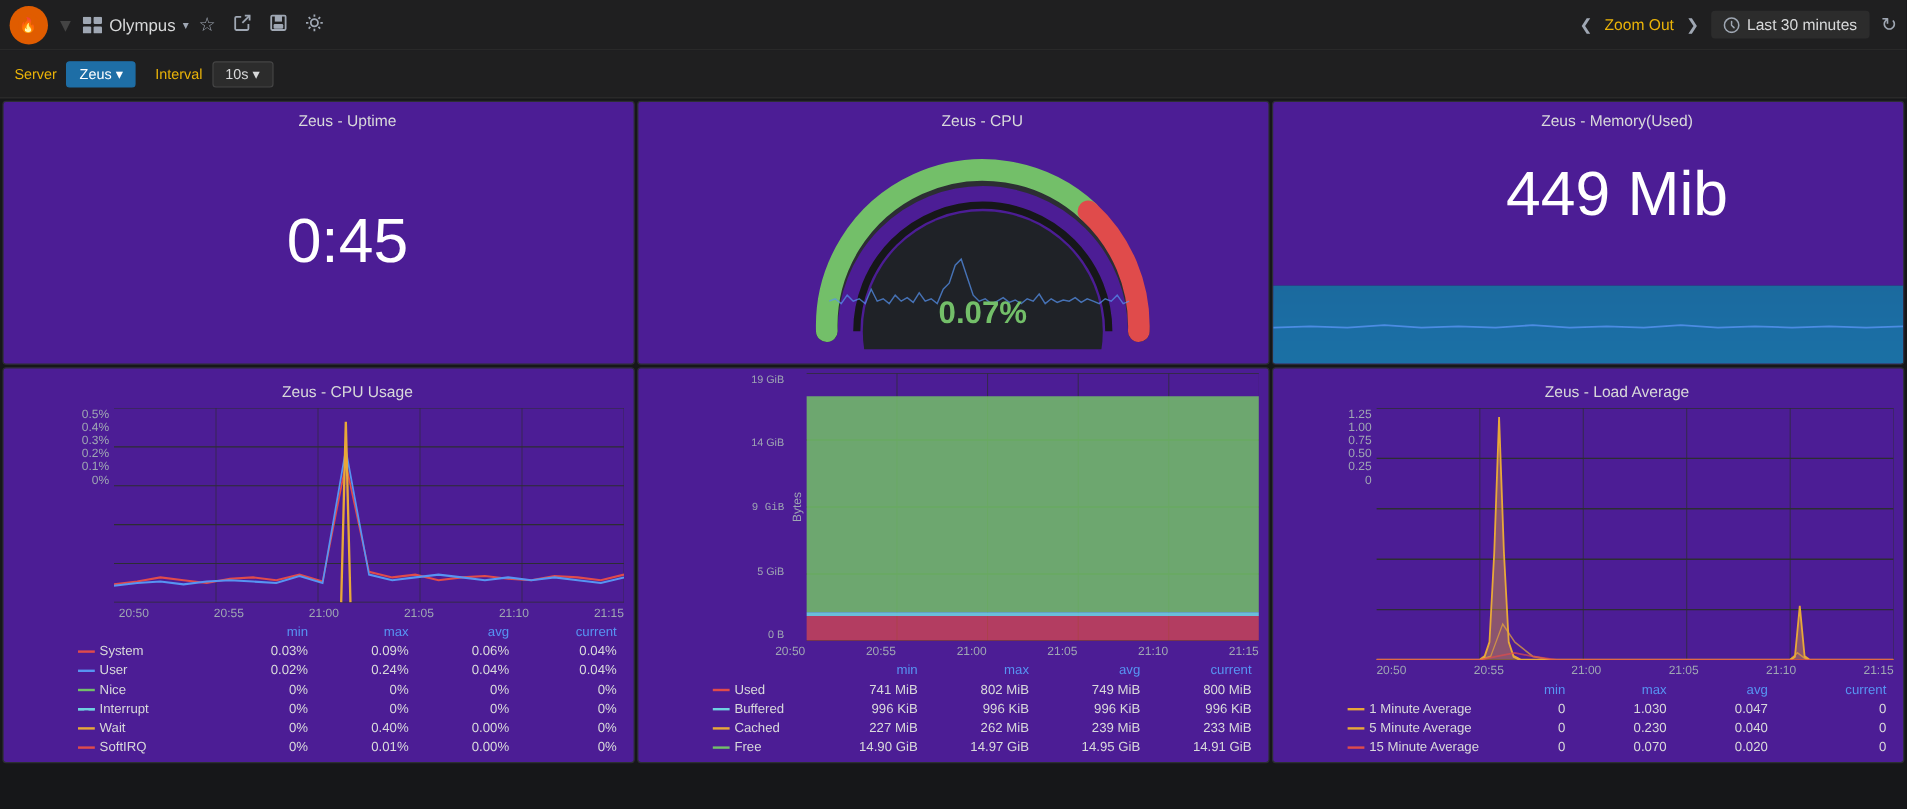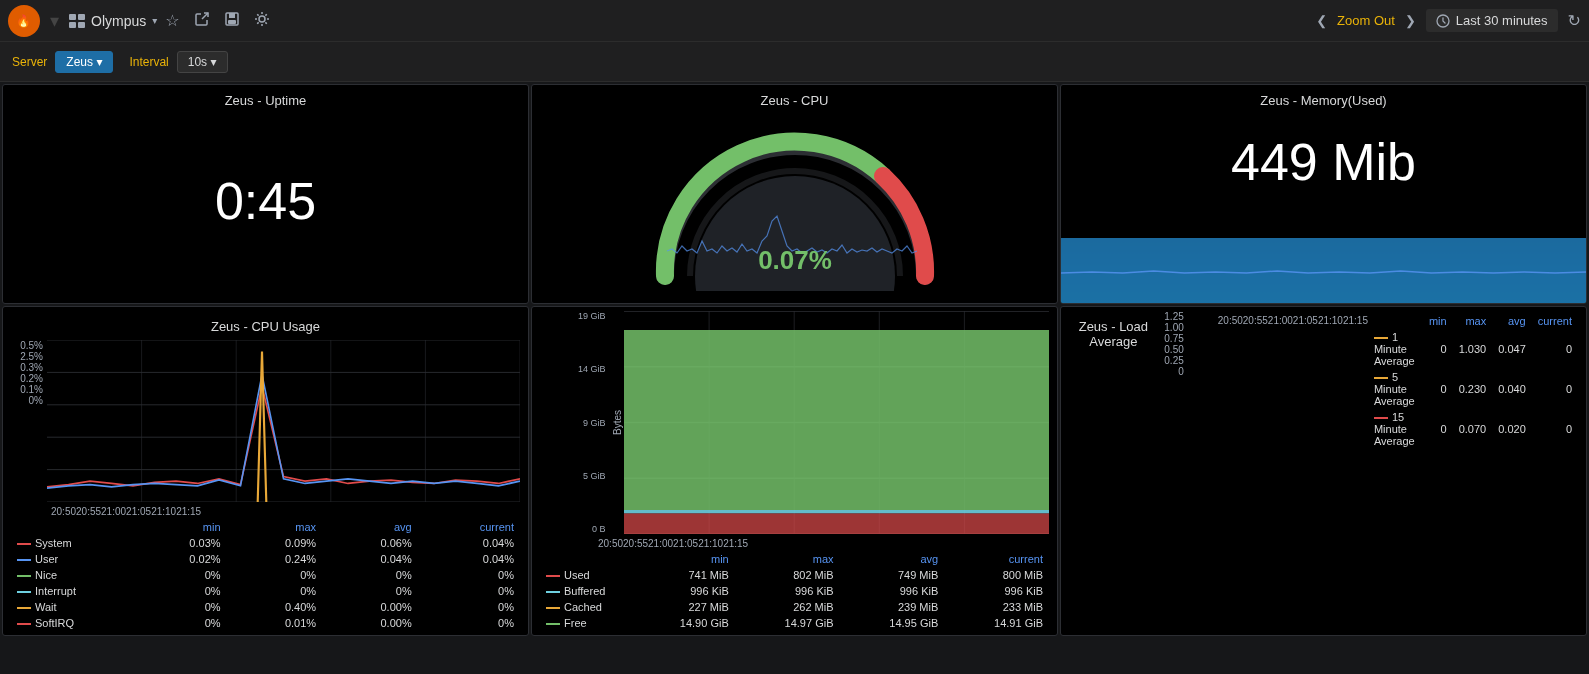--- a/index.html
+++ b/index.html
@@ -116,25 +116,26 @@
       display: grid;
       grid-template-columns: 1fr 1fr 1fr;
       grid-template-rows: 220px 330px;
       gap: 2px;
       padding: 2px;
       height: calc(674px - 82px);
     }
 
     
     .panel {
-      background: #000000;
+      background: #4c1d95;
       border: 1px solid #2c2e33;
       border-radius: 3px;
       overflow: hidden;
       position: relative;
+      padding-left: 48px;
     }
     .panel-title {
       text-align: center;
       padding: 8px 0 4px 0;
       font-size: 13px;
       color: #d8d9da;
       font-weight: 500;
     }
 
     
@@ -204,21 +205,21 @@
       padding: 4px 8px 4px 8px;
     }
     .panel-memory {
       display: flex;
       flex-direction: column;
       height: 100%;
       padding: 4px 8px 4px 8px;
     }
     .panel-load {
       display: flex;
-      flex-direction: row;
+      flex-direction: column;
       height: 100%;
       padding: 4px 8px 4px 8px;
     }
 
     .y-axis-labels {
       display: flex;
       flex-direction: column;
       justify-content: flex-start;
       padding-right: 4px;
       font-size: 10px;
@@ -226,20 +227,21 @@
       text-align: right;
       min-width: 36px;
     }
     .chart-with-y {
       display: flex;
       flex: 1;
       min-height: 0;
     }
     .x-axis-row {
       display: flex;
+      justify-content: space-between;
       padding-left: 40px;
       padding-top: 2px;
     }
     .table-section {
       margin-top: 2px;
     }
   </style>
 </head>
 <body>
 
@@ -359,21 +361,21 @@
       </svg>
     </div>
   </div>
 
   <div class="panel">
     <div class="panel-cpu-usage">
       <div class="panel-title" style="text-align:center; margin-bottom:2px;">Zeus - CPU Usage</div>
       <div class="chart-with-y">
         <div class="y-axis-labels">
           <span>0.5%</span>
-          <span>2.5%</span>
+          <span>0.4%</span>
           <span>0.3%</span>
           <span>0.2%</span>
           <span>0.1%</span>
           <span>0%</span>
         </div>
         <div style="flex:1; position:relative;">
           <svg width="100%" height="100%" viewBox="0 0 440 140" preserveAspectRatio="none">
 
             <line x1="0" y1="0" x2="440" y2="0" stroke="#2c2e33" stroke-width="0.8"></line>
             <line x1="0" y1="28" x2="440" y2="28" stroke="#2c2e33" stroke-width="0.8"></line>
@@ -463,21 +465,21 @@
       </div>
     </div>
   </div>
 
   <div class="panel">
     <div class="panel-memory">
       <div class="chart-with-y">
         <div style="display:flex;flex-direction:column;align-items:flex-end;justify-content:space-between;padding-right:4px;min-width:44px;">
           <span style="font-size:9px;color:#9fa7b3;text-align:right;">19 GiB</span>
           <span style="font-size:9px;color:#9fa7b3;margin-left:38px;">14 GiB</span>
-          <span style="font-size:9px;color:#9fa7b3;">9 GiB</span>
+          <span style="font-size:9px;color:#9fa7b3;font-family:Liberation Mono, monospace;">9 GiB</span>
           <span style="font-size:9px;color:#9fa7b3;">5 GiB</span>
           <span style="font-size:9px;color:#9fa7b3;">0 B</span>
         </div>
         <div style="display:flex;flex-direction:column;align-items:center;justify-content:center;writing-mode:vertical-rl;transform:rotate(180deg);font-size:10px;color:#9fa7b3;min-width:14px;">Bytes</div>
         <div style="flex:1; position:relative;">
           <svg width="100%" height="100%" viewBox="0 0 400 140" preserveAspectRatio="none">
 
             <line x1="0" y1="0" x2="400" y2="0" stroke="#2c2e33" stroke-width="0.8"></line>
             <line x1="0" y1="35" x2="400" y2="35" stroke="#2c2e33" stroke-width="0.8"></line>
             <line x1="0" y1="70" x2="400" y2="70" stroke="#2c2e33" stroke-width="0.8"></line>

